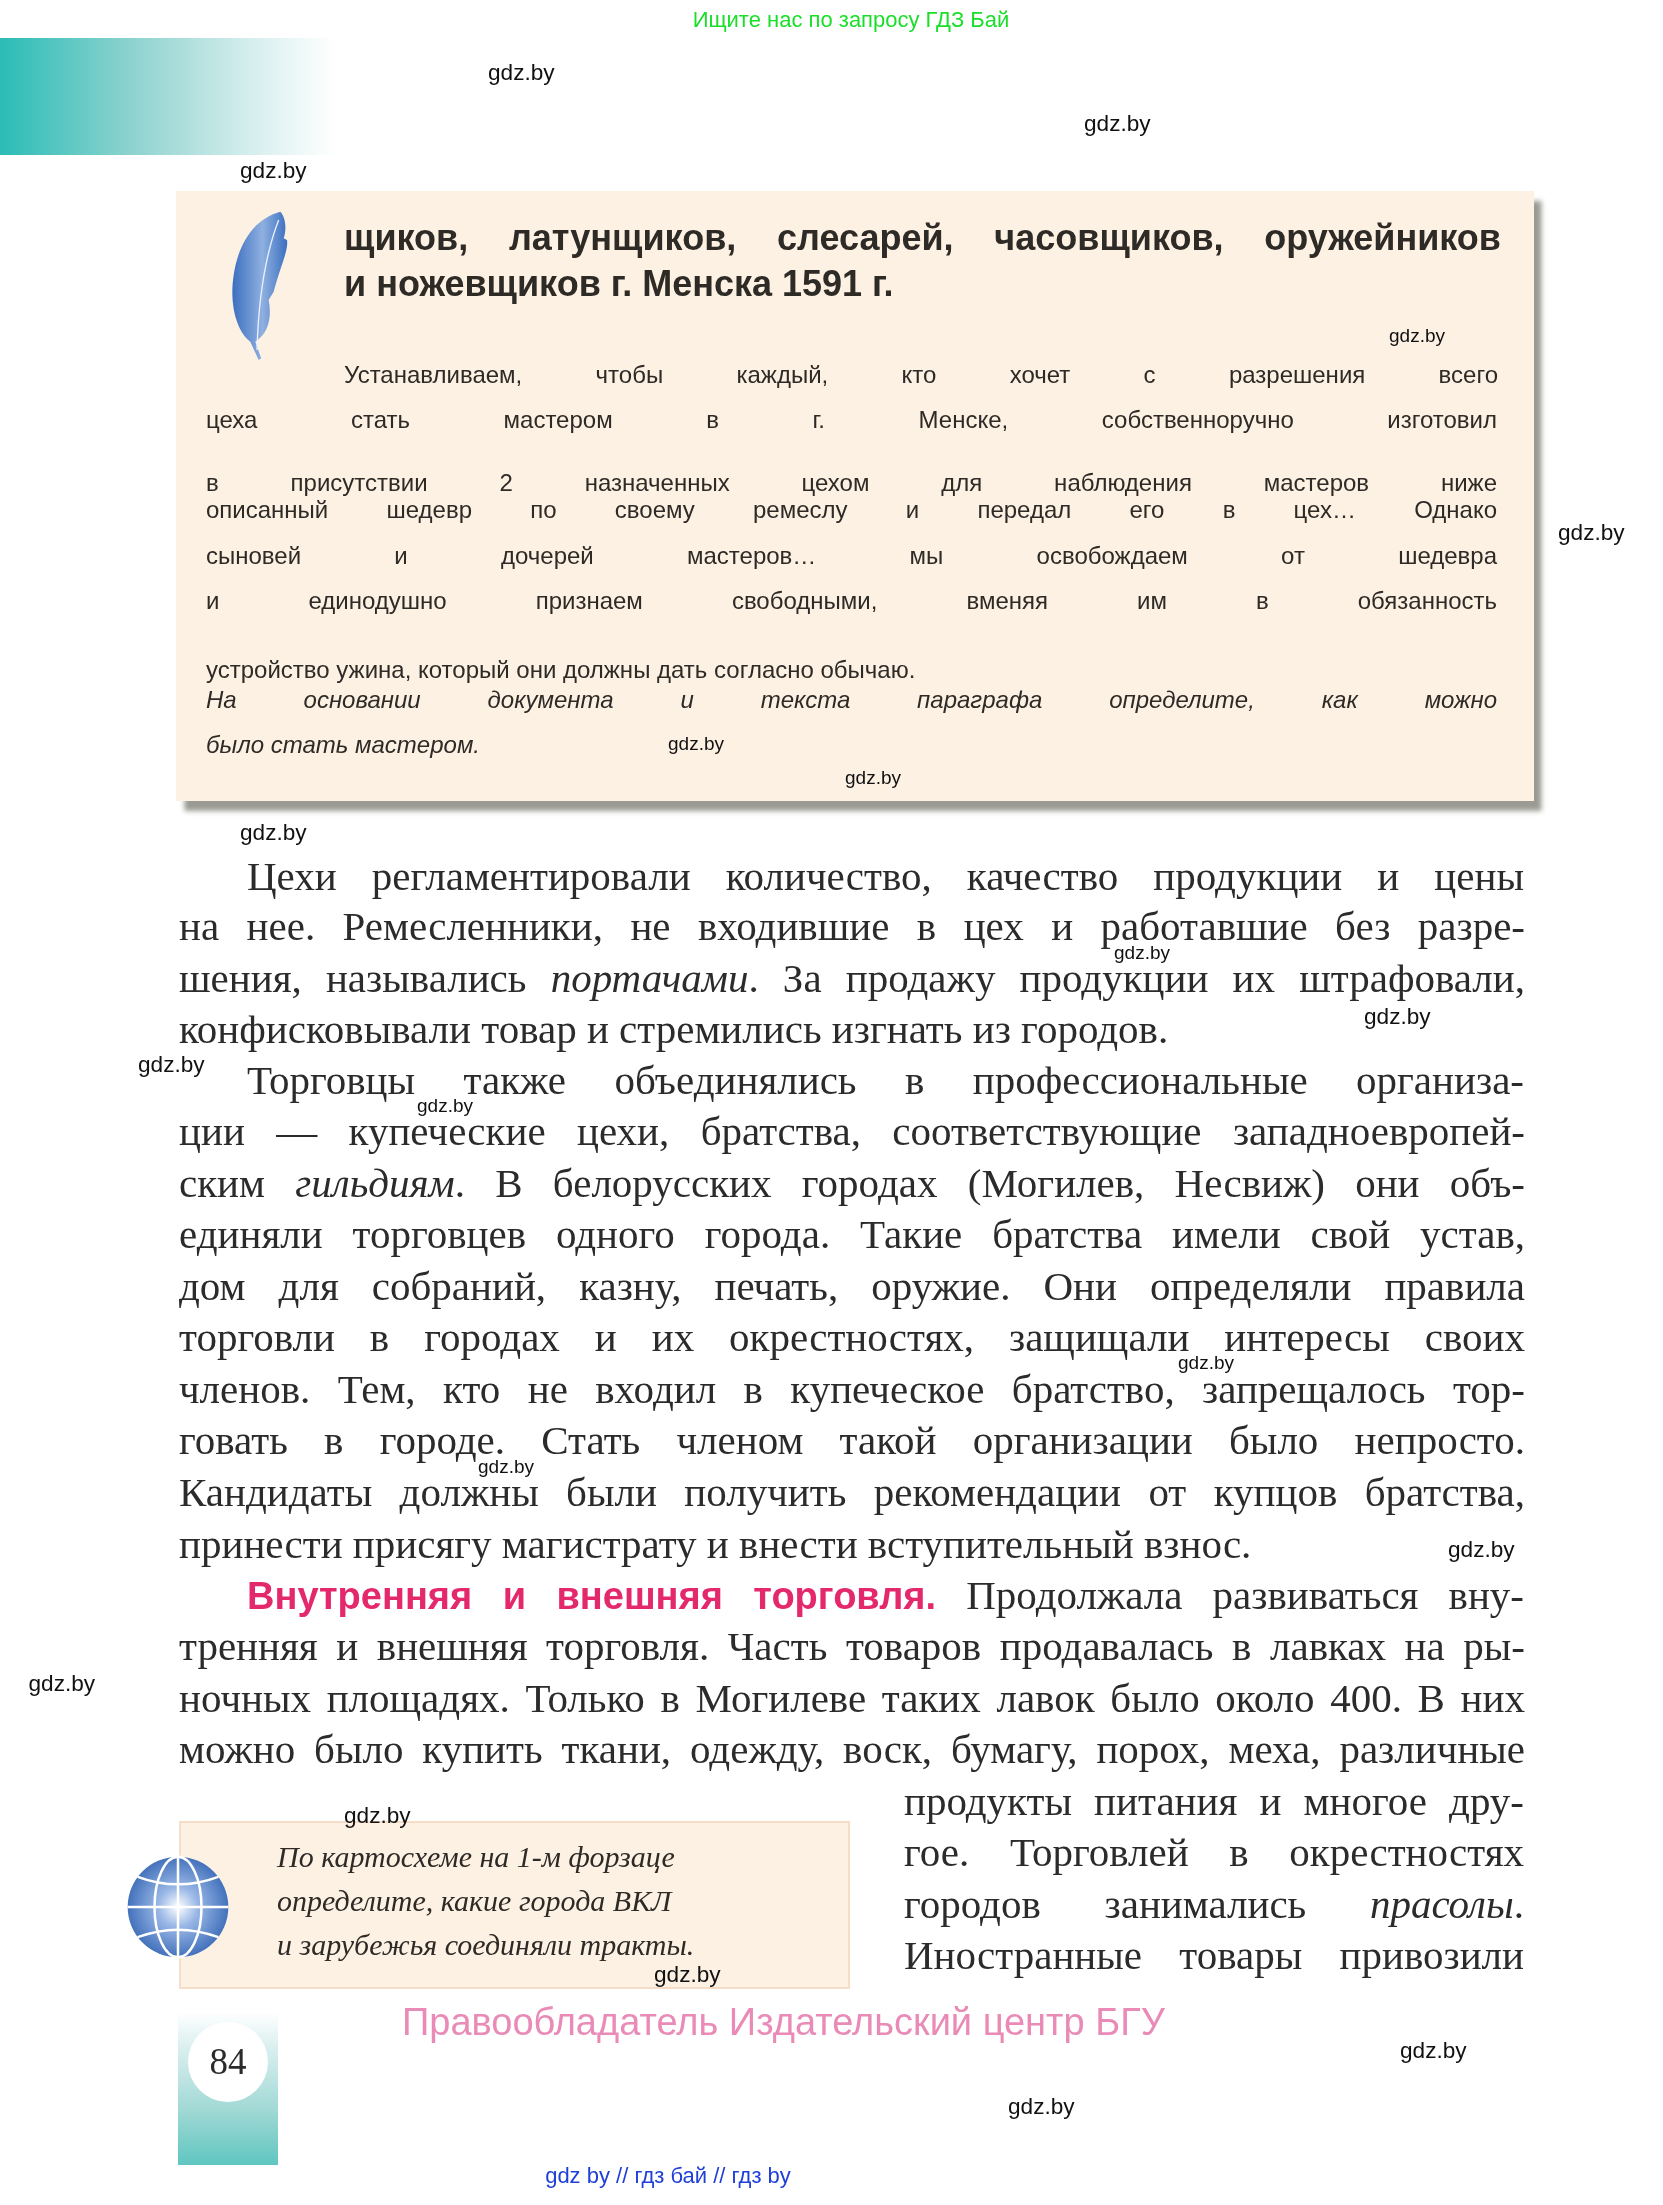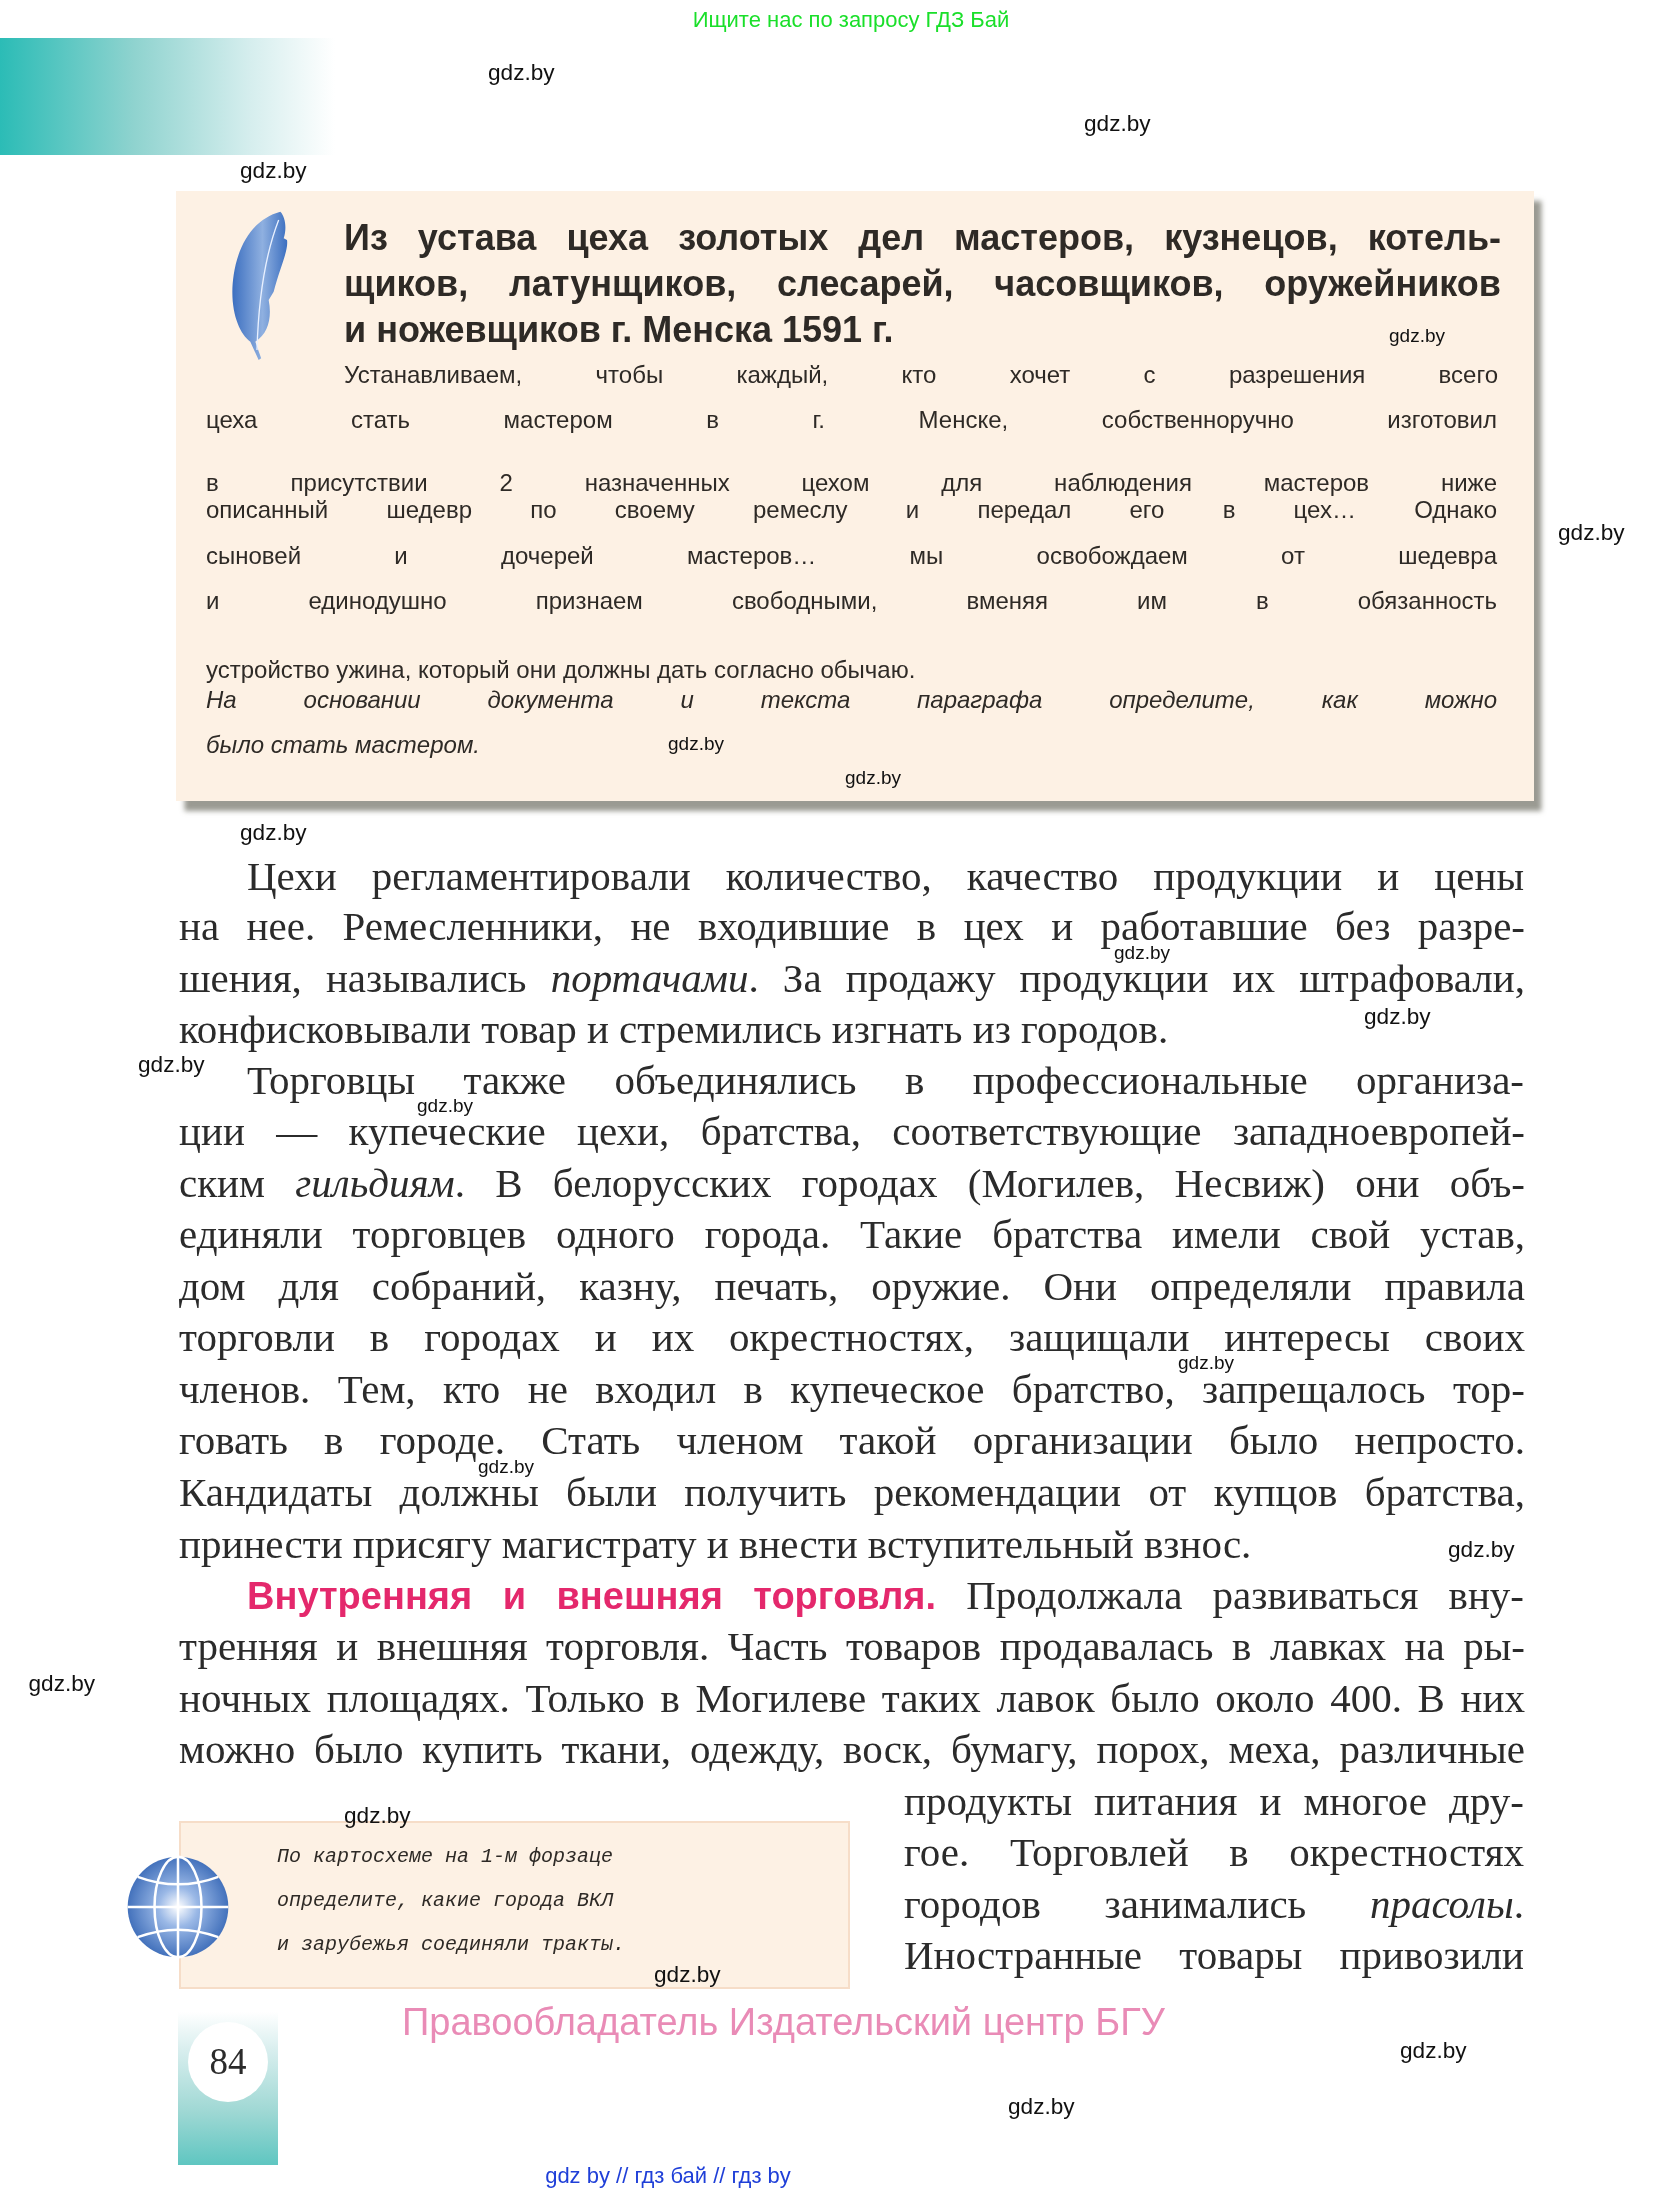--- a/index.html
+++ b/index.html
@@ -19,21 +19,21 @@
 
   .p-line { left:179px; width:1346px; font-size:41px; line-height:51px; white-space:nowrap; text-align:justify; text-align-last:justify; color:#2b2b2b; }
   .p-line.first { left:247px; width:1277px; }
   .p-line.last { text-align-last:left; }
   .p-line.right { left:904px; width:620px; }
   .p-line i { font-style:italic; }
   .sec-head { font-family:"Liberation Sans", sans-serif; font-weight:bold; color:#e4286c; font-size:38px; }
 
   .task-box { left:179px; top:1821px; width:671px; height:168px; background:#fdf1e4; border:2.5px solid #f6ddc8; box-sizing:border-box; }
   .globe { left:126px; top:1855px; width:104px; height:104px; }
-  .task-text { left:277px; top:1835px; width:553px; font-family:Liberation Mono, monospace; font-style:italic; font-size:20px; line-height:44px; color:#2e2a26; }
+  .task-text { left:277px; top:1835px; width:553px; font-family:Liberation Serif, serif; font-style:italic; font-size:30px; line-height:44px; color:#2e2a26; }
 
   .page-tab { left:178px; top:2012px; width:100px; height:153px; background:linear-gradient(to bottom,#ffffff 0%,#d8eeee 25%,#9fd8d4 65%,#5fc6c1 100%); }
   .page-circle { left:188px; top:2022px; width:80px; height:80px; border-radius:50%; background:#ffffff; text-align:center; line-height:80px; font-size:37px; color:#2b2b2b; }
   .copyright { left:402px; top:2001px; width:855px; font-family:"Liberation Sans", sans-serif; font-size:38px; color:#e98bb6; white-space:nowrap; }
   .footer-links { left:0; top:2163px; width:1336px; text-align:center; font-family:"Liberation Sans", sans-serif; font-size:22px; color:#1f3fd8; }
 </style>
 </head>
 <body>
 
 <div class="abs top-banner">Ищите нас по запросу ГДЗ Бай</div>
@@ -50,21 +50,20 @@
       <stop offset="0" stop-color="#3c6fc0"></stop>
       <stop offset="0.55" stop-color="#8fb0e0"></stop>
       <stop offset="1" stop-color="#3c6fc0"></stop>
     </linearGradient>
   </defs>
   <path d="M70 4 C40 12 20 40 14 80 C8 120 20 150 34 160 L44 182 L47 180 L40 160 C56 150 60 130 56 110 L62 100 C70 70 80 50 78 38 L74 36 C78 24 76 10 70 4 Z" fill="url(#fg)"></path>
   <path d="M68 14 C54 50 44 100 42 170" stroke="#e8f0ff" stroke-width="1.6" fill="none"></path>
 </svg>
 
 <div class="abs doc-title">
-  <div style="text-align-last:justify">Из устава цеха золотых дел мастеров, кузнецов, котель-</div>
   <div style="text-align-last:justify">щиков, латунщиков, слесарей, часовщиков, оружейников</div>
   <div>и ножевщиков г. Менска 1591 г.</div>
 </div>
 <div class="abs wm sm" style="left:1389px;top:325px">gdz.by</div>
 
 <div class="abs doc-line doc-just" style="left:344px;width:1154px;top:361px">Устанавливаем, чтобы каждый, кто хочет с разрешения всего</div>
 <div class="abs doc-line doc-just" style="top:406px">цеха стать мастером в г. Менске, собственноручно изготовил</div>
 <div class="abs doc-line doc-just" style="top:469px">в присутствии 2 назначенных цехом для наблюдения мастеров ниже</div>
 <div class="abs doc-line doc-just" style="top:496px">описанный шедевр по своему ремеслу и передал его в цех… Однако</div>
 <div class="abs doc-line doc-just" style="top:542px">сыновей и дочерей мастеров… мы освобождаем от шедевра</div>

